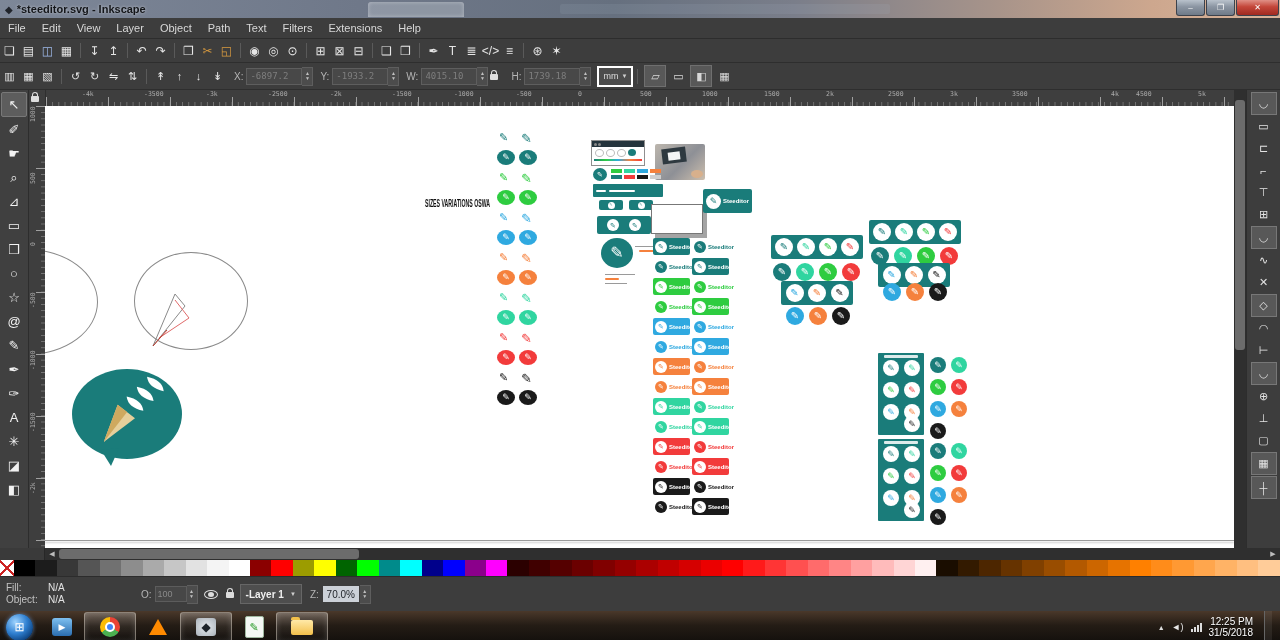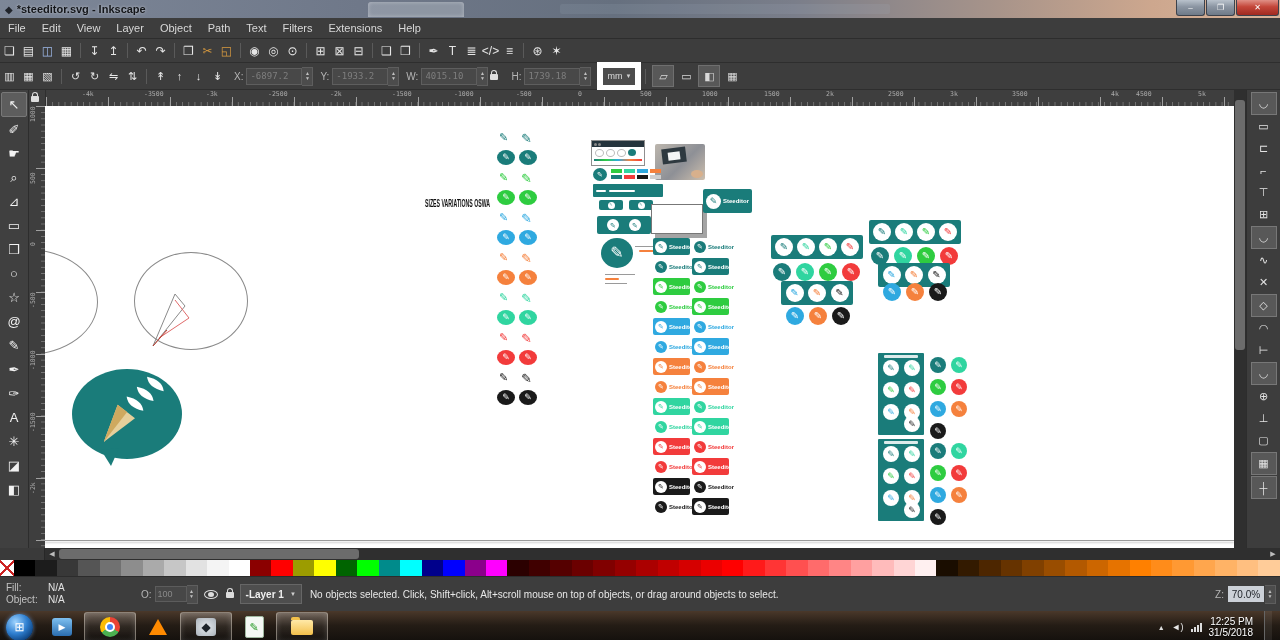--- a/index.html
+++ b/index.html
@@ -24,21 +24,21 @@
   .tb2{height:26px;}
   .tbtn{min-width:19px;height:19px;display:flex;align-items:center;justify-content:center;
     color:#e6e6e6;font-size:12px;line-height:1;}
   .tb2 .tbtn{font-size:11px;}
   .sep{width:1px;height:15px;background:#5a5a5a;margin:0 4px;}
   .flabel{color:#b5b5b5;font-size:10px;margin:0 3px 0 7px;}
   .finput{width:48px;height:15px;background:#484848;border:1px solid #5e5e5e;color:#7e7e7e;
     font-size:9px;display:flex;align-items:center;padding:0 3px;font-family:"DejaVu Sans Mono",monospace;}
   .spin{display:flex;flex-direction:column;justify-content:center;width:10px;height:17px;background:#4c4c4c;
     border:1px solid #5e5e5e;border-left:none;color:#c0c0c0;font-size:5px;line-height:5px;text-align:center;}
-  .unitbox{height:17px;background:#4c4c4c;border:6px solid #ffffff;color:#ddd;font-size:9px;
+  .unitbox{height:17px;background:#4c4c4c;border:2px solid #ffffff;color:#ddd;font-size:9px;
     display:flex;align-items:center;padding:0 4px;margin-left:6px;gap:3px;}
   .caret{font-size:6px;color:#cfcfcf;}
   .toggle{width:20px;height:20px;display:flex;align-items:center;justify-content:center;color:#d9d9d9;font-size:11px;margin-left:2px;}
   .toggle.on{background:#585858;border:1px solid #6f6f6f;}
   
   .main{display:flex;height:458px;}
   .toolbox{width:28px;background:#404040;border-right:1px solid #2d2d2d;display:flex;flex-direction:column;align-items:center;padding-top:2px;gap:1px;}
   .toolbtn{width:24px;height:23px;display:flex;align-items:center;justify-content:center;color:#f2f2f2;font-size:13px;border-radius:2px;}
   .toolbtn.active{background:#5d5d5d;border:1px solid #787878;}
   .zone{flex:1;display:flex;flex-direction:column;min-width:0;}
@@ -729,21 +729,20 @@
   <span class="spin">
       <span>▲</span>
       <span>▼</span>
     </span>
   <span class="eyeicon"></span>
   <span class="lockicon"></span>
   <div class="layerbtn">
     <span>-Layer 1</span>
     <span class="caret">▼</span>
   </div>
-  <div class="statmsg">No objects selected. Click, Shift+click, Alt+scroll mouse on top of objects, or drag around objects to select.</div>
   <span class="flabel" style="margin-left:0">Z:</span>
   <span class="zfield">70.0%</span>
   <span class="spin" style="margin-right:4px">
       <span>▲</span>
       <span>▼</span>
     </span>
 </div>
 
 <div class="taskbar">
   <span style="display:flex;align-items:center;height:100%">

